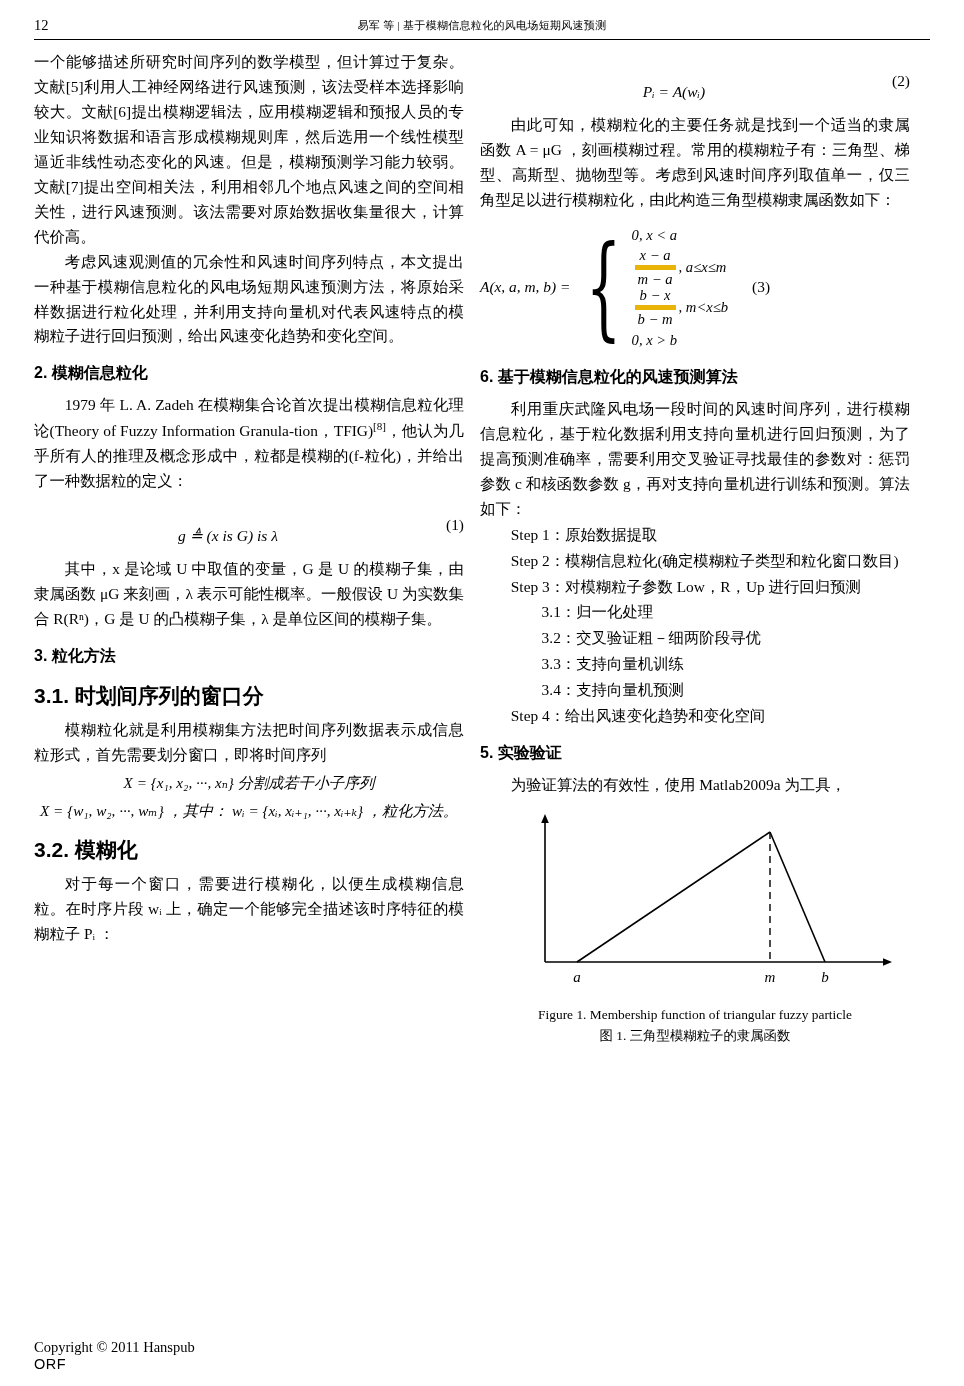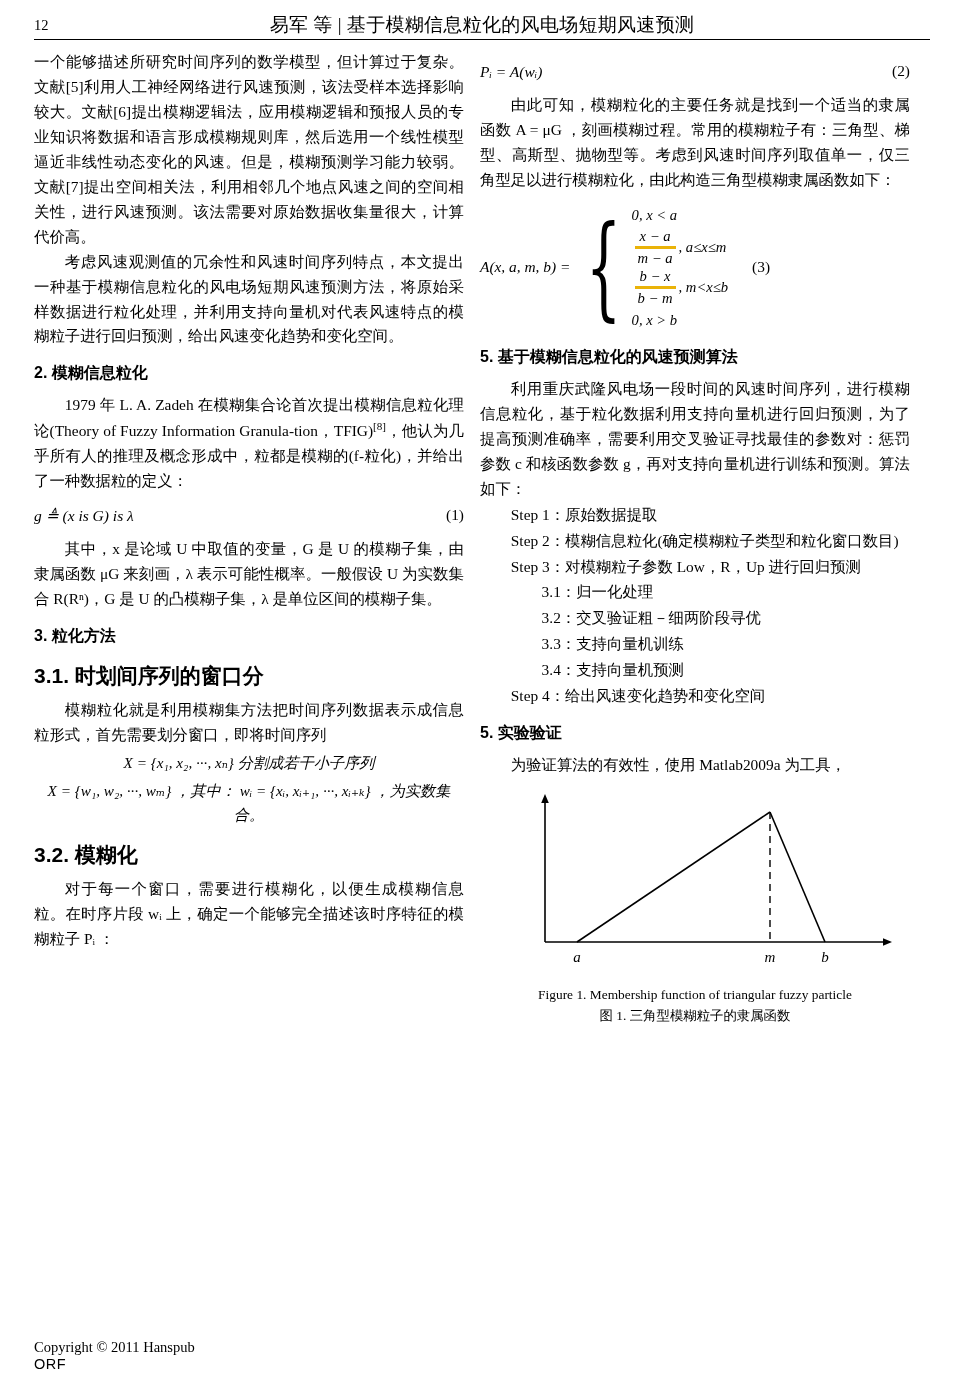--- a/index.html
+++ b/index.html
@@ -30,21 +30,21 @@
     height: 22px;
   }
   .runhead .pageno {
     width: 40px;
     text-align: left;
     font-family: "Liberation Serif", serif;
   }
   .runhead .title {
     flex: 1;
     text-align: center;
-    font-size: 19px;
+    font-size: 11px;
     letter-spacing: 0.3px;
   }
   .runhead .spacer { width: 40px; }
   .rule {
     border-top: 1.3px solid #000;
     margin-top: 3px;
     margin-bottom: 10px;
   }
   
   .columns {
@@ -78,23 +78,24 @@
     text-indent: 0;
   }
   .eq-row {
     display: flex;
     align-items: center;
     margin: 9px 0 9px 0;
     font-family: "Liberation Serif", serif;
   }
   .eq-body {
     flex: 1;
-    text-align: left;
+    text-align: center;
     font-style: italic;
     font-size: 15.5px;
+    margin-top: 20px;
   }
   .eq-num {
     width: 42px;
     text-align: right;
     font-style: normal;
     font-size: 15.4px;
   }
   .mathline {
     text-align: center;
     font-style: italic;
@@ -130,21 +131,21 @@
     line-height: 1.35;
   }
   .case { display: flex; align-items: center; height: 25px; }
   .frac {
     display: inline-block;
     text-align: center;
     vertical-align: middle;
     margin: 0 3px;
   }
   .frac .num { display: block; padding: 0 3px; }
-  .frac .den { display: block; border-top: 3px solid #eab308; padding: 0 3px; }
+  .frac .den { display: block; border-top: 5px solid #eab308; padding: 0 3px; }
   .case-frac { height: 40px; }
   
   .figwrap {
     margin-top: 12px;
     text-align: center;
   }
   .figcap {
     font-family: "Liberation Serif", serif;
     font-weight: normal;
     font-size: 13.4px;
@@ -200,21 +201,21 @@
         <div class="eq-num">(1)</div>
       </div>
 
       <p>其中，x 是论域 U 中取值的变量，G 是 U 的模糊子集，由隶属函数 μG 来刻画，λ 表示可能性概率。一般假设 U 为实数集合 R(Rⁿ)，G 是 U 的凸模糊子集，λ 是单位区间的模糊子集。</p>
 
       <h2 class="sec">3.  粒化方法</h2>
       <h3 class="sub">3.1.  时划间序列的窗口分</h3>
 
       <p>模糊粒化就是利用模糊集方法把时间序列数据表示成信息粒形式，首先需要划分窗口，即将时间序列</p>
       <p class="mathline">X = {x₁, x₂, ···, xₙ} 分割成若干小子序列</p>
-      <p class="mathline">X = {w₁, w₂, ···, wₘ} ，其中： wᵢ = {xᵢ, xᵢ₊₁, ···, xᵢ₊ₖ} ，为实数集合。</p>
+      <p class="mathline">X = {w₁, w₂, ···, wₘ} ，其中： wᵢ = {xᵢ, xᵢ₊₁, ···, xᵢ₊ₖ} ，粒化方法。</p>
 
       <h3 class="sub">3.2.  模糊化</h3>
 
       <p>对于每一个窗口，需要进行模糊化，以便生成模糊信息粒。在时序片段 wᵢ 上，确定一个能够完全描述该时序特征的模糊粒子 Pᵢ ：</p>
     </div>
 
     <div class="col">
 
       <div class="eq-row">
         <div class="eq-body">Pᵢ = A(wᵢ)</div>
@@ -238,21 +239,21 @@
             <span class="frac">
               <span class="num">b − x</span>
                 <span class="den">b − m</span>
             </span>,&nbsp; <span class="it">m</span> &lt; <span class="it">x</span> ≤ <span class="it">b</span>
           </div>
           <div class="case">0,&nbsp; <span class="it">x</span>&nbsp;&gt;&nbsp;<span class="it">b</span></div>
         </div>
         <div class="eq-num">(3)</div>
       </div>
 
-      <h2 class="sec">5.  基于模糊信息粒化的风速预测算法</h2>
+      <h2 class="sec">6.  基于模糊信息粒化的风速预测算法</h2>
 
       <p>利用重庆武隆风电场一段时间的风速时间序列，进行模糊信息粒化，基于粒化数据利用支持向量机进行回归预测，为了提高预测准确率，需要利用交叉验证寻找最佳的参数对：惩罚参数 c 和核函数参数 g，再对支持向量机进行训练和预测。算法如下：</p>
 
       <div class="steps">
         <p>Step 1：原始数据提取</p>
         <p>Step 2：模糊信息粒化(确定模糊粒子类型和粒化窗口数目)</p>
         <p>Step 3：对模糊粒子参数 Low，R，Up 进行回归预测</p>
       </div>
       <div class="substeps">
         <p>3.1：归一化处理</p>

